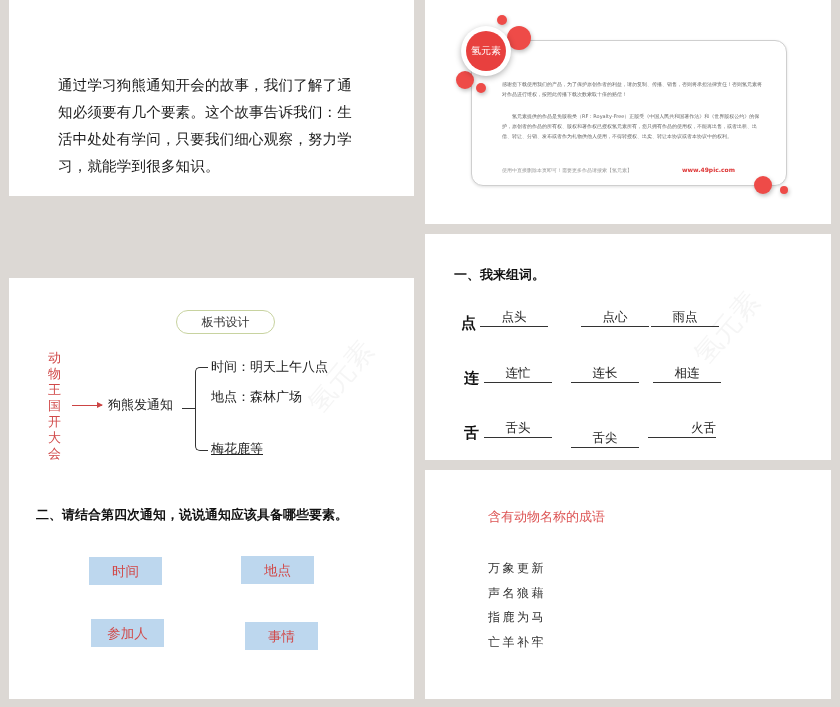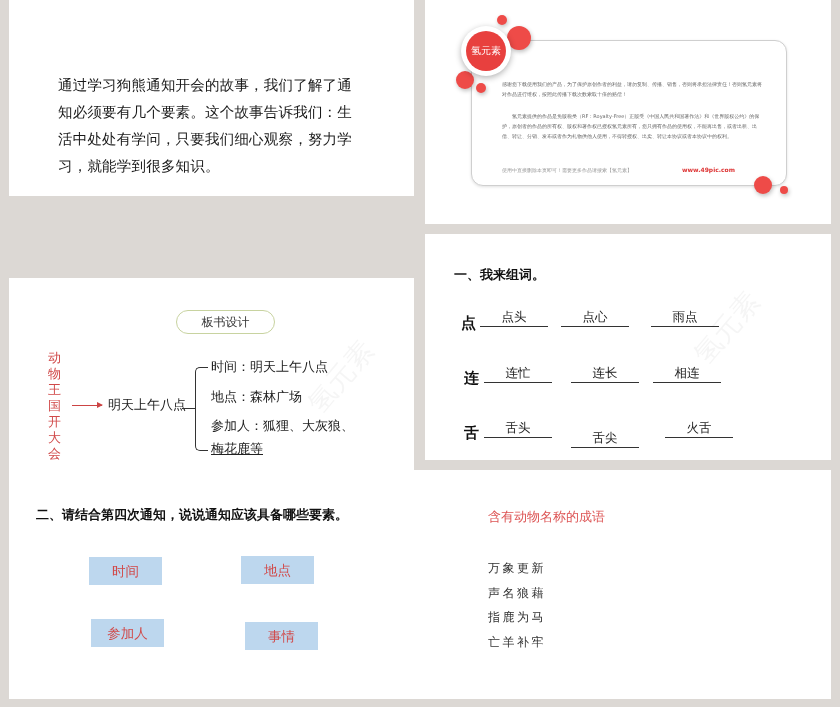--- a/index.html
+++ b/index.html
@@ -2,21 +2,21 @@
 <html><head>
 <meta charset="utf-8">
 <style>
   html,body{margin:0;padding:0;}
   body{width:840px;height:707px;background:#dcd8d4;position:relative;overflow:hidden;font-family:"DejaVu Sans","Liberation Sans",sans-serif;color:#222;}
   .slide{position:absolute;background:#fff;overflow:hidden;}
   #s1{left:9px;top:0;width:405px;height:196px;}
   #s2{left:425px;top:0;width:406px;height:224px;}
   #s3{left:9px;top:234px;width:405px;height:266px;margin-top:44px;}
   #s4{left:425px;top:234px;width:406px;height:226px;}
-  #s5{left:9px;top:470px;width:405px;height:229px;padding-left:27px;}
+  #s5{left:9px;top:470px;width:405px;height:229px;}
   #s6{left:425px;top:470px;width:406px;height:229px;}
 
   
   .para{position:absolute;left:49px;top:72px;width:300px;font-size:14.5px;line-height:27px;color:#1a1a1a;letter-spacing:0.2px;}
 
   
   .card{position:absolute;left:46px;top:40px;width:314px;height:144px;border:1px solid #cfcfcf;border-radius:12px;box-shadow:0 1px 3px rgba(0,0,0,0.12);background:#fff;}
   .card-title{position:absolute;left:0;right:0;top:16px;text-align:center;font-size:12px;color:#333;}
   .card-p{position:absolute;left:30px;width:260px;font-size:5px;line-height:10px;color:#666;}
   .card-p1{top:38px;}
@@ -73,47 +73,46 @@
   <div class="dot" style="left:355px;top:186px;width:8px;height:8px;"></div>
   <div class="logo-ring">
     <div class="logo">氢元素</div>
   </div>
 </div>
 
 <div class="slide" id="s3">
   <div class="pill">板书设计</div>
   <div class="vtitle">动物王国开大会</div>
   <div class="arrow"></div>
-  <div class="center">明天上午八点</div>
+  <div class="center">狗熊发通知</div>
   <div class="brace-stub"></div>
   <div class="brace"></div>
   <div class="bl" style="top:80px;">时间：明天上午八点</div>
   <div class="bl" style="top:110px;">地点：森林广场</div>
-  <div class="bl" style="top:139px;">参加人：狐狸、大灰狼、</div>
   <div class="bl" style="top:162px;left:202px;text-decoration:underline;">梅花鹿等</div>
   <div class="wm" style="left:290px;top:80px;">氢元素</div>
 </div>
 
 <div class="slide" id="s4">
   <div class="h" style="left:29px;top:32px;">一、我来组词。</div>
 
   <div class="rowchar" style="left:36px;top:80px;">点</div>
   <div class="blank" style="left:55px;top:74px;">点头</div>
-  <div class="blank" style="left:136px;top:74px;">点心</div>
+  <div class="blank" style="left:156px;top:74px;">点心</div>
   <div class="blank" style="left:226px;top:74px;">雨点</div>
 
   <div class="rowchar" style="left:39px;top:135px;">连</div>
   <div class="blank" style="left:59px;top:130px;">连忙</div>
   <div class="blank" style="left:146px;top:130px;">连长</div>
   <div class="blank" style="left:228px;top:130px;">相连</div>
 
   <div class="rowchar" style="left:39px;top:190px;">舌</div>
   <div class="blank" style="left:59px;top:185px;">舌头</div>
   <div class="blank" style="left:146px;top:195px;">舌尖</div>
-  <div class="blank" style="left:240px;top:185px;">火舌</div>
+  <div class="blank" style="left:223px;top:185px;text-align:right;">火舌</div>
 
   <div class="wm" style="left:260px;top:75px;">氢元素</div>
 </div>
 
 <div class="slide" id="s5">
   <div class="h" style="left:27px;top:36px;">二、请结合第四次通知，说说通知应该具备哪些要素。</div>
   <div class="box" style="left:80px;top:87px;">时间</div>
   <div class="box" style="left:232px;top:86px;">地点</div>
   <div class="box" style="left:82px;top:149px;">参加人</div>
   <div class="box" style="left:236px;top:152px;">事情</div>

